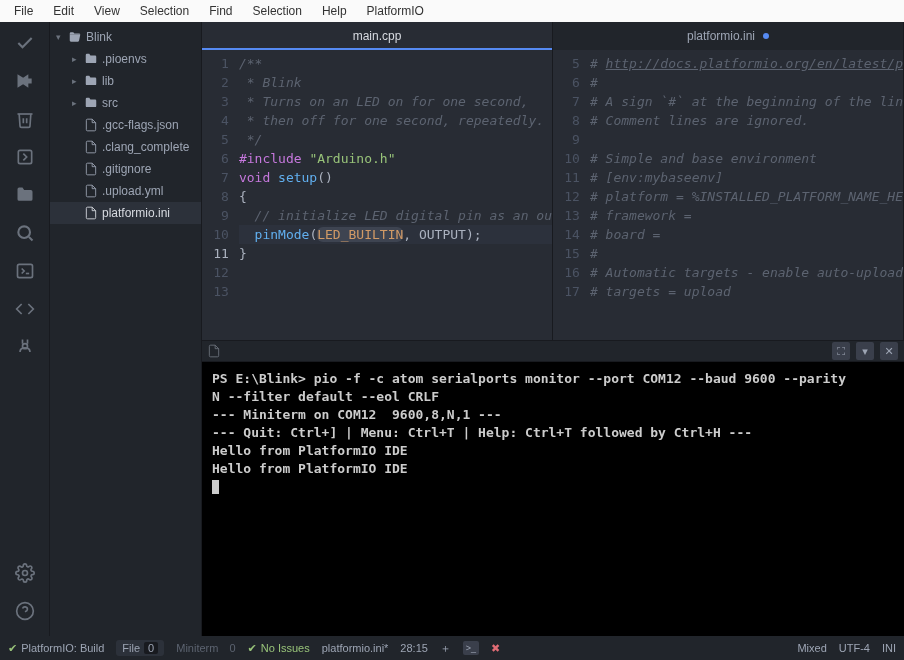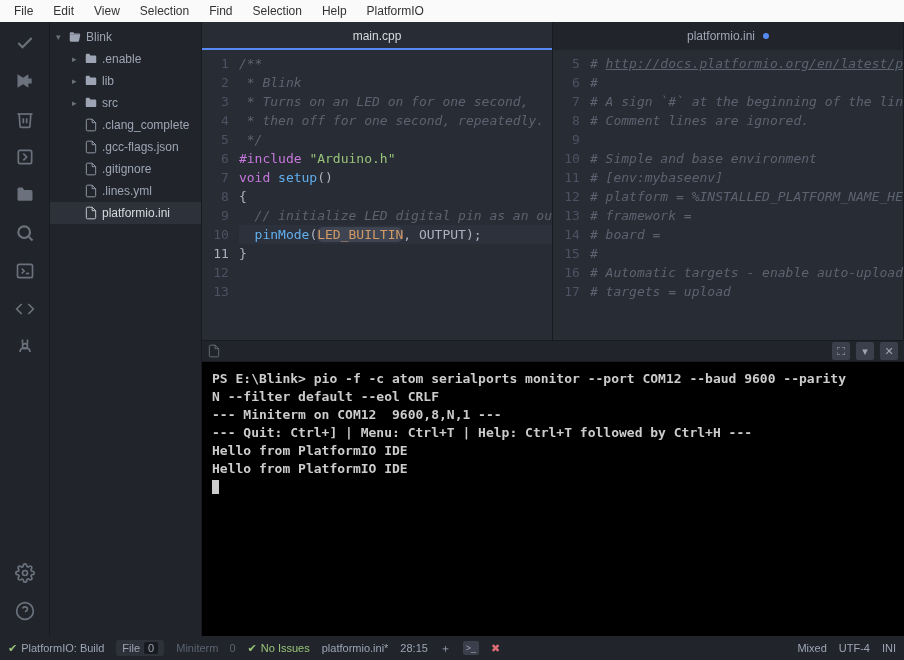--- a/index.html
+++ b/index.html
@@ -296,21 +296,21 @@
         </span>
       <span>Blink</span>
     </div>
     <div class="tree-row" style="padding-left:22px">
         <span class="chev">▸</span>
         <span class="folder-ic">
           <svg viewBox="0 0 24 24" fill="currentColor">
             <path d="M3 5a2 2 0 0 1 2-2h4l2 3h8a2 2 0 0 1 2 2v9a2 2 0 0 1-2 2H5a2 2 0 0 1-2-2z"></path>
           </svg>
         </span>
-        <span>.enable</span>
+        <span>.pioenvs</span>
       </div>
     <div class="tree-row" style="padding-left:22px">
         <span class="chev">▸</span>
         <span class="folder-ic">
           <svg viewBox="0 0 24 24" fill="currentColor">
             <path d="M3 5a2 2 0 0 1 2-2h4l2 3h8a2 2 0 0 1 2 2v9a2 2 0 0 1-2 2H5a2 2 0 0 1-2-2z"></path>
           </svg>
         </span>
         <span>lib</span>
       </div>
@@ -323,48 +323,48 @@
         </span>
         <span>src</span>
       </div>
     <div class="tree-row" style="padding-left:34px">
         <span class="file-ic">
           <svg viewBox="0 0 24 24" fill="none" stroke="currentColor" stroke-width="1.5">
             <path d="M14 2H6a2 2 0 0 0-2 2v16a2 2 0 0 0 2 2h12a2 2 0 0 0 2-2V8z"></path>
             <polyline points="14 2 14 8 20 8"></polyline>
           </svg>
         </span>
-        <span>.clang_complete</span>
+        <span>.gcc-flags.json</span>
       </div>
     <div class="tree-row" style="padding-left:34px">
         <span class="file-ic">
           <svg viewBox="0 0 24 24" fill="none" stroke="currentColor" stroke-width="1.5">
             <path d="M14 2H6a2 2 0 0 0-2 2v16a2 2 0 0 0 2 2h12a2 2 0 0 0 2-2V8z"></path>
             <polyline points="14 2 14 8 20 8"></polyline>
           </svg>
         </span>
-        <span>.gcc-flags.json</span>
+        <span>.clang_complete</span>
       </div>
     <div class="tree-row" style="padding-left:34px">
         <span class="file-ic">
           <svg viewBox="0 0 24 24" fill="none" stroke="currentColor" stroke-width="1.5">
             <path d="M14 2H6a2 2 0 0 0-2 2v16a2 2 0 0 0 2 2h12a2 2 0 0 0 2-2V8z"></path>
             <polyline points="14 2 14 8 20 8"></polyline>
           </svg>
         </span>
         <span>.gitignore</span>
       </div>
     <div class="tree-row" style="padding-left:34px">
         <span class="file-ic">
           <svg viewBox="0 0 24 24" fill="none" stroke="currentColor" stroke-width="1.5">
             <path d="M14 2H6a2 2 0 0 0-2 2v16a2 2 0 0 0 2 2h12a2 2 0 0 0 2-2V8z"></path>
             <polyline points="14 2 14 8 20 8"></polyline>
           </svg>
         </span>
-        <span>.lines.yml</span>
+        <span>.upload.yml</span>
       </div>
     <div class="tree-row selected" style="padding-left:34px">
         <span class="file-ic">
           <svg viewBox="0 0 24 24" fill="none" stroke="currentColor" stroke-width="1.5">
             <path d="M14 2H6a2 2 0 0 0-2 2v16a2 2 0 0 0 2 2h12a2 2 0 0 0 2-2V8z"></path>
             <polyline points="14 2 14 8 20 8"></polyline>
           </svg>
         </span>
         <span>platformio.ini</span>
       </div>

